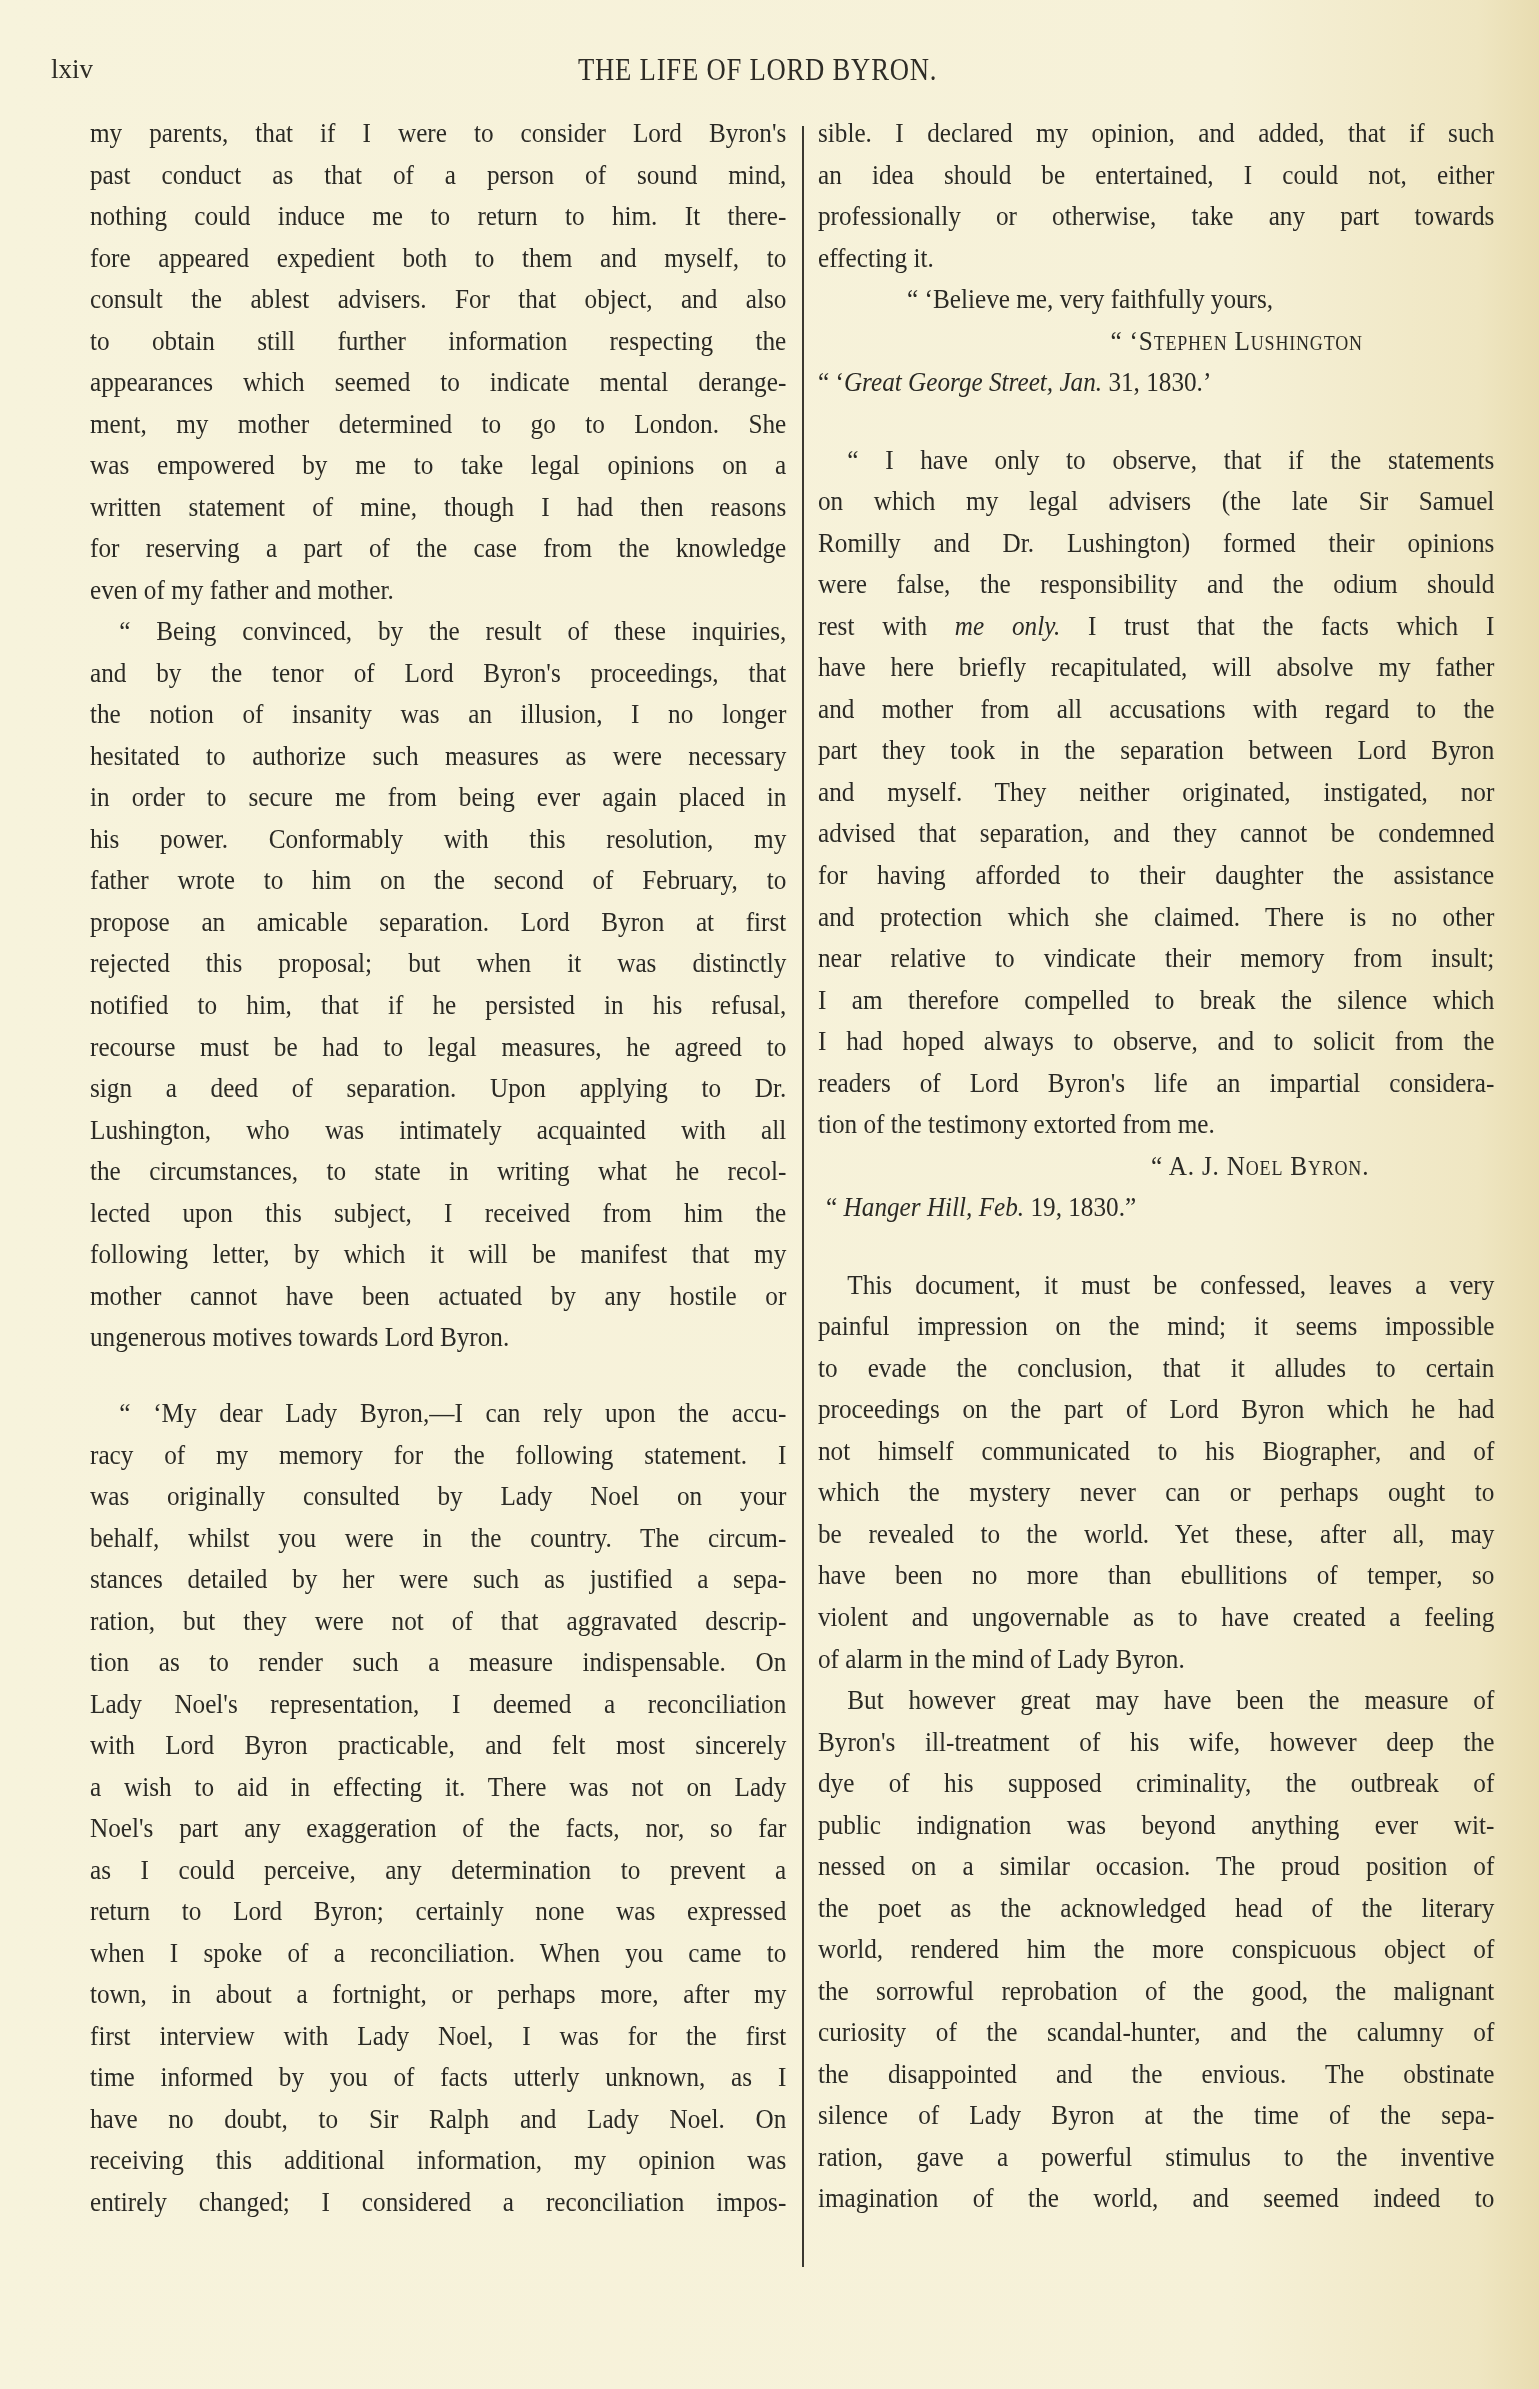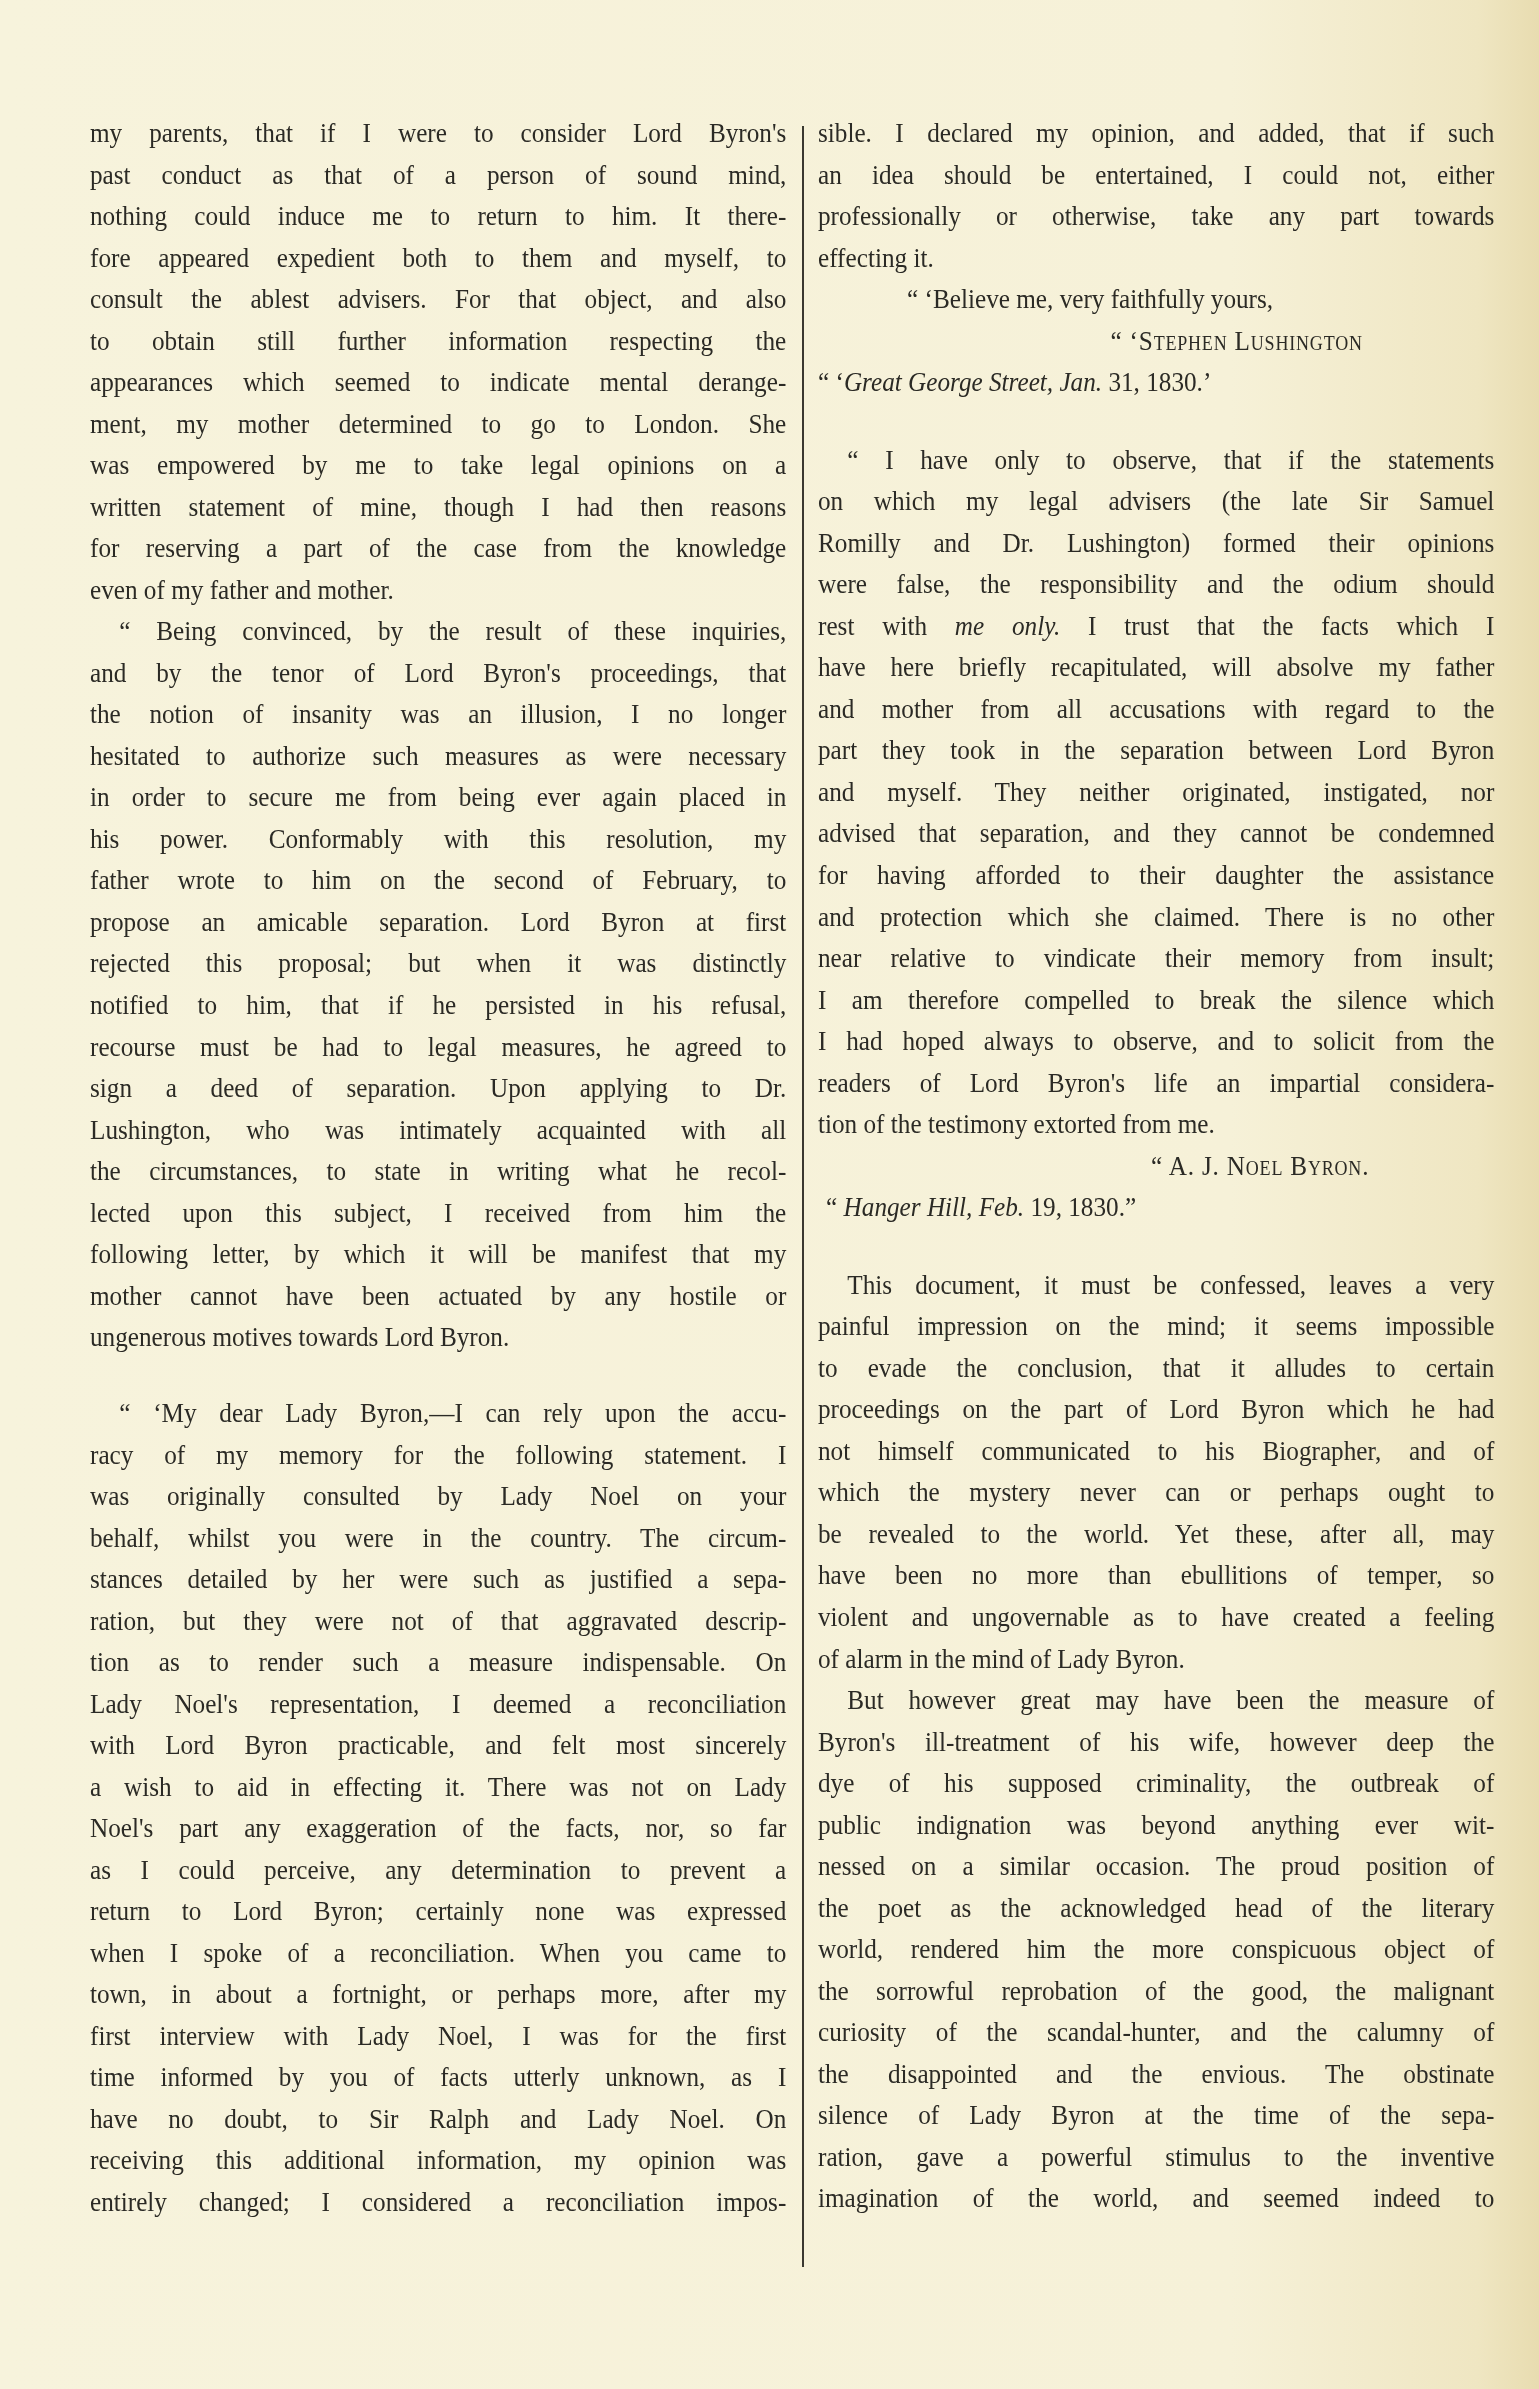--- a/index.html
+++ b/index.html
@@ -50,20 +50,24 @@
   .it { font-style: italic; }
   .divider {
     position: absolute; left: 802px; top: 126px; width: 1.8px; height: 2141px;
     background: #3a3830;
   }
 </style>
 </head>
 <body>
 
 <div class="page">
+  <div class="running-head">
+    <span class="folio">lxiv</span>
+    <span class="title">THE LIFE OF LORD BYRON.</span>
+  </div>
 
   <div class="divider"></div>
 
   <div class="col col-left">
     <div class="line" style="top:0px">my parents, that if I were to consider Lord Byron's</div>
     <div class="line" style="top:42px">past conduct as that of a person of sound mind,</div>
     <div class="line" style="top:83px">nothing could induce me to return to him. It there-</div>
     <div class="line" style="top:125px">fore appeared expedient both to them and myself, to</div>
     <div class="line" style="top:166px">consult the ablest advisers. For that object, and also</div>
     <div class="line" style="top:208px">to obtain still further information respecting the</div>

